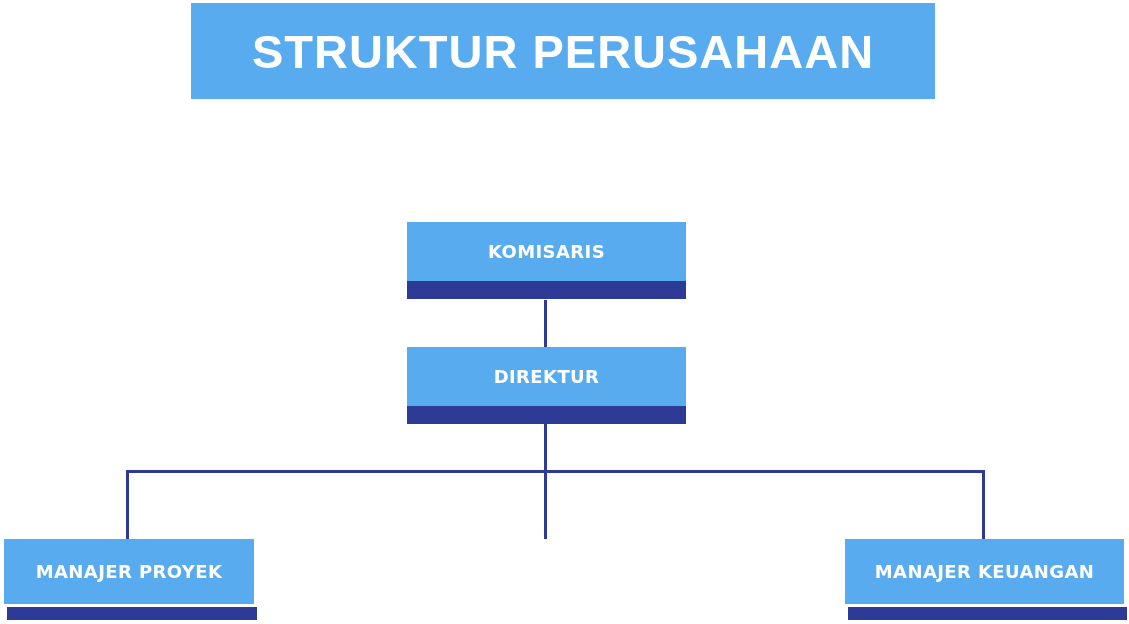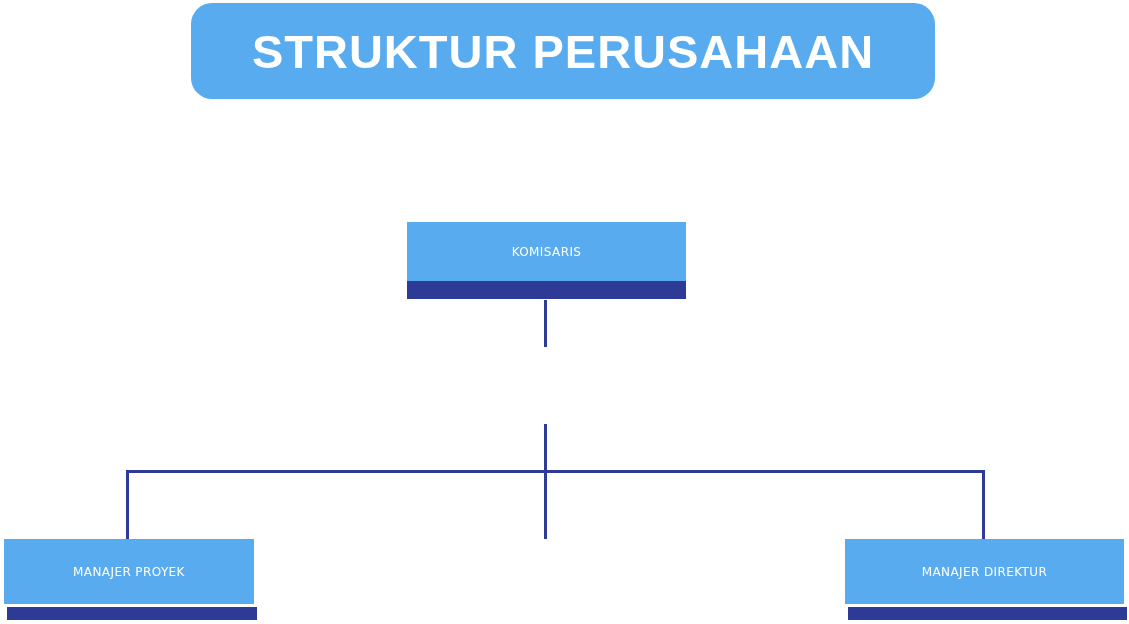--- a/index.html
+++ b/index.html
@@ -20,43 +20,42 @@
   .title-banner {
     position: absolute;
     left: 191px;
     top: 3px;
     width: 744px;
     height: 96px;
     background: var(--box-fill, #57ABEE);
     display: flex;
     align-items: center;
     justify-content: center;
-    border-radius: 21px;
   }
   .title-banner .title-text {
     color: var(--label-text, #ffffff);
     font-size: 47px;
     font-weight: bold;
     letter-spacing: 1px;
     white-space: nowrap;
     font-family: "Liberation Sans", sans-serif;
   }
 
   
   .node { position: absolute; }
   .node-body {
     background: var(--box-fill, #57ABEE);
     color: var(--label-text, #ffffff);
     height: 59px;
     display: flex;
     align-items: center;
     justify-content: center;
     font-family: "DejaVu Sans", sans-serif;
-    font-weight: normal;
-    font-size: 12px;
+    font-weight: bold;
+    font-size: 18px;
     letter-spacing: 0.4px;
     white-space: nowrap;
   }
   .node-shadow {
     background: var(--accent-dark, #2D3B96);
     height: 18px;
   }
   .node.bottom .node-body { height: 65px; }
   .node.bottom .node-shadow {
     height: 13px;
@@ -96,25 +95,29 @@
   <div class="connector" id="c-rail"></div>
   <div class="connector" id="c-drop-teknik"></div>
   <div class="connector" id="c-drop-proyek"></div>
   <div class="connector" id="c-drop-keuangan"></div>
 
   <div class="node" id="n-komisaris">
     <div class="node-body">KOMISARIS</div>
     <div class="node-shadow"></div>
   </div>
 
+  <div class="node" id="n-direktur">
+    <div class="node-body">DIREKTUR</div>
+    <div class="node-shadow"></div>
+  </div>
 
   <div class="node bottom" id="n-manajer-teknik">
     <div class="node-body">MANAJER PROYEK</div>
     <div class="node-shadow"></div>
   </div>
 
 
   <div class="node bottom" id="n-manajer-keuangan">
-    <div class="node-body">MANAJER DIREKTUR</div>
+    <div class="node-body">MANAJER KEUANGAN</div>
     <div class="node-shadow"></div>
   </div>
 
 </div>
 
 </body></html>

